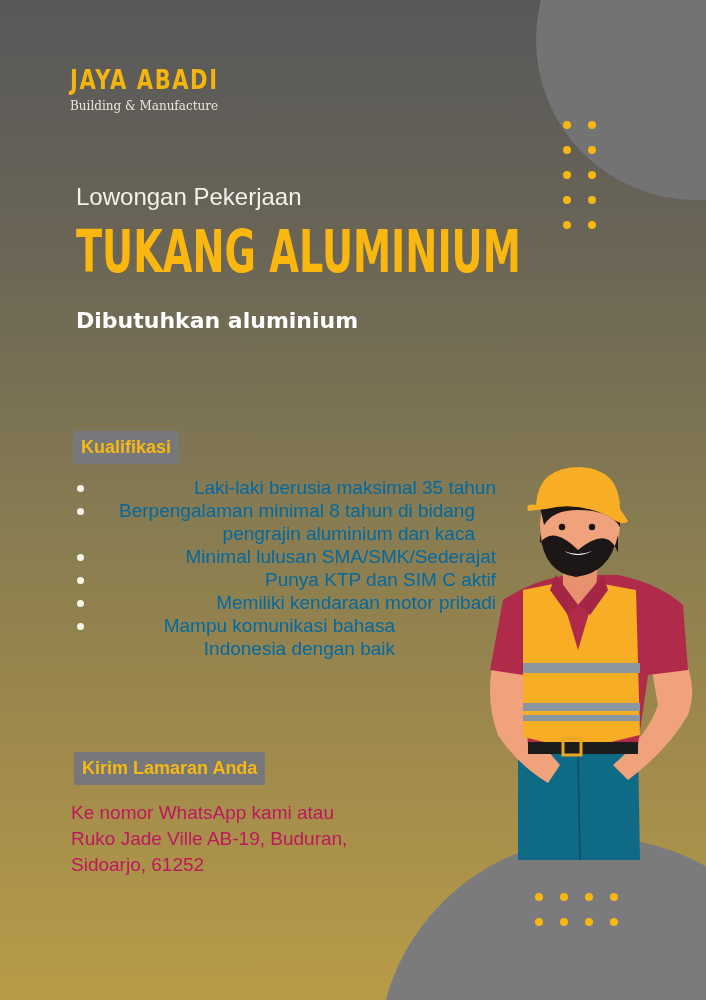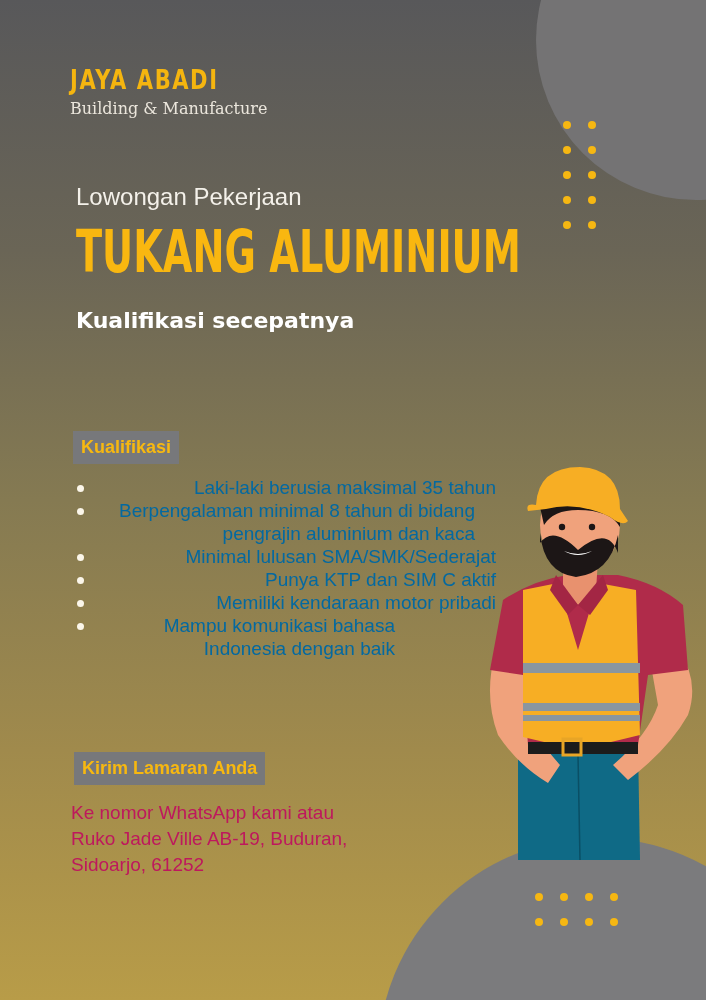--- a/index.html
+++ b/index.html
@@ -3,21 +3,21 @@
 <meta charset="utf-8">
 <style>
   html, body { margin:0; padding:0; }
   body { width:706px; height:1000px; overflow:hidden; position:relative;
     background: linear-gradient(180deg, #58585a 0%, #6a6556 25%, #857a52 50%, #a08a4c 75%, #b89c48 100%);
     font-family: "DejaVu Sans", sans-serif; }
   .circle-top { position:absolute; left:536px; top:-120px; width:320px; height:320px; border-radius:50%; background:#747374; }
   .circle-bottom { position:absolute; left:378px; top:838px; width:440px; height:440px; border-radius:50%; background:#7b7b7d; }
   .dot { width:8px; height:8px; border-radius:50%; background:#f6b712; position:absolute; }
   .brand-name { position:absolute; left:70px; top:64px; font-family:"DejaVu Sans", sans-serif; font-weight:bold; font-size:27px; color:#f5b50f; letter-spacing:2px; transform:scaleX(0.78); transform-origin:left; }
-  .brand-sub { position:absolute; left:70px; top:99px; font-family:"DejaVu Serif", serif; font-size:16px; color:#ebe6dc; }
+  .brand-sub { position:absolute; left:70px; top:99px; font-family:"DejaVu Serif", serif; font-size:12px; color:#ebe6dc; }
   .eyebrow { position:absolute; left:76px; top:183px; font-size:24px; color:#f4f1ea; font-family:"Liberation Sans", sans-serif; }
   .headline { position:absolute; left:76px; top:218px; font-family:"DejaVu Sans", sans-serif; font-weight:bold; font-size:58px; color:#f9b710; letter-spacing:0px; transform:scaleX(0.66); transform-origin:left; white-space:nowrap; }
   .subhead { position:absolute; left:76px; top:308px; font-family:"DejaVu Sans", sans-serif; font-weight:bold; font-size:22px; color:#ffffff; }
   .tag { position:absolute; background:#77787b; color:#f7b810; font-weight:bold; font-size:18px; font-family:Liberation Sans, sans-serif; padding:6px 8px; }
   .tag.q { left:73px; top:431px; }
   .tag.k { left:74px; top:752px; }
   .qual-list { position:absolute; left:76px; top:476px; width:420px; margin:0; padding:0; list-style:none; color:#0369a1; font-size:19px; line-height:23px; font-family:"Liberation Sans", sans-serif;text-align:right; }
   .qual-list li { position:relative; padding-left:19px; }
   .qual-list li::before { content:""; position:absolute; left:1px; top:9px; width:7px; height:7px; border-radius:50%; background:#fbf6ea; }
   .contact { position:absolute; left:71px; top:800px; width:360px; color:#be185d; font-size:19px; line-height:26px; font-family:"Liberation Sans", sans-serif; }
@@ -51,21 +51,21 @@
     <span class="dot" style="left:560px;top:918px"></span>
   <span class="dot" style="left:585px;top:918px"></span>
     <span class="dot" style="left:610px;top:918px"></span>
 </div>
 
 <div class="brand-name">JAYA ABADI</div>
 <div class="brand-sub">Building &amp; Manufacture</div>
 
 <div class="eyebrow">Lowongan Pekerjaan</div>
 <div class="headline">TUKANG ALUMINIUM</div>
-<div class="subhead">Kualifikasi secepatnya</div>
+<div class="subhead">Dibutuhkan aluminium</div>
 
 <div class="tag q">Kualifikasi</div>
 <ul class="qual-list">
   <li>Laki-laki berusia maksimal 35 tahun</li>
   <li style="width:380px">Berpengalaman minimal 8 tahun di bidang pengrajin aluminium dan kaca</li>
   <li>Minimal lulusan SMA/SMK/Sederajat</li>
   <li>Punya KTP dan SIM C aktif</li>
   <li>Memiliki kendaraan motor pribadi</li>
   <li style="width:300px">Mampu komunikasi bahasa Indonesia dengan baik</li>
 </ul>

